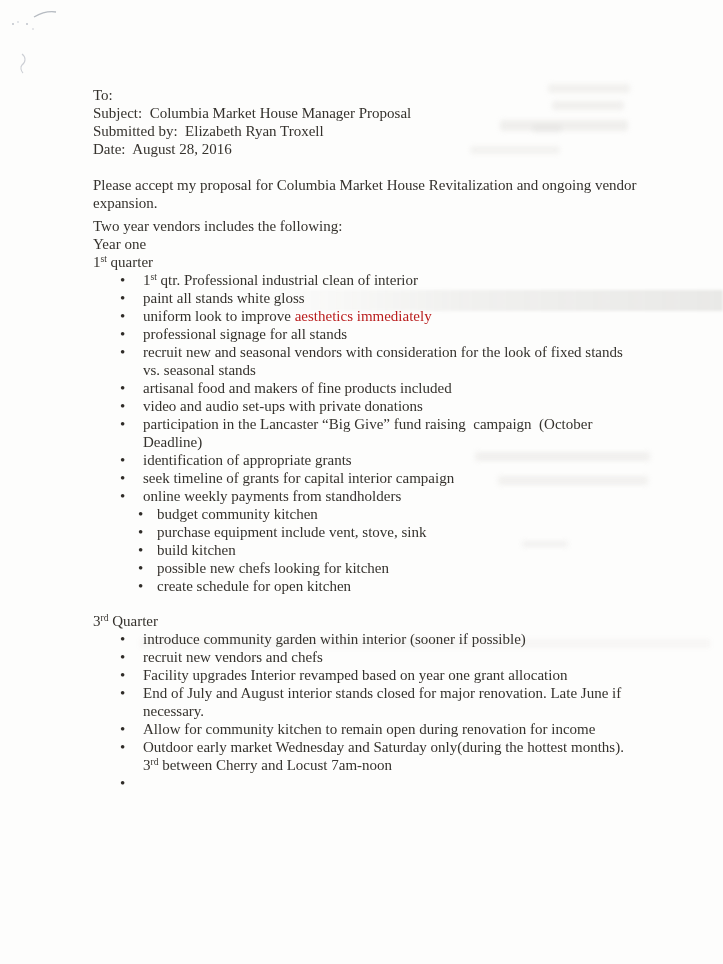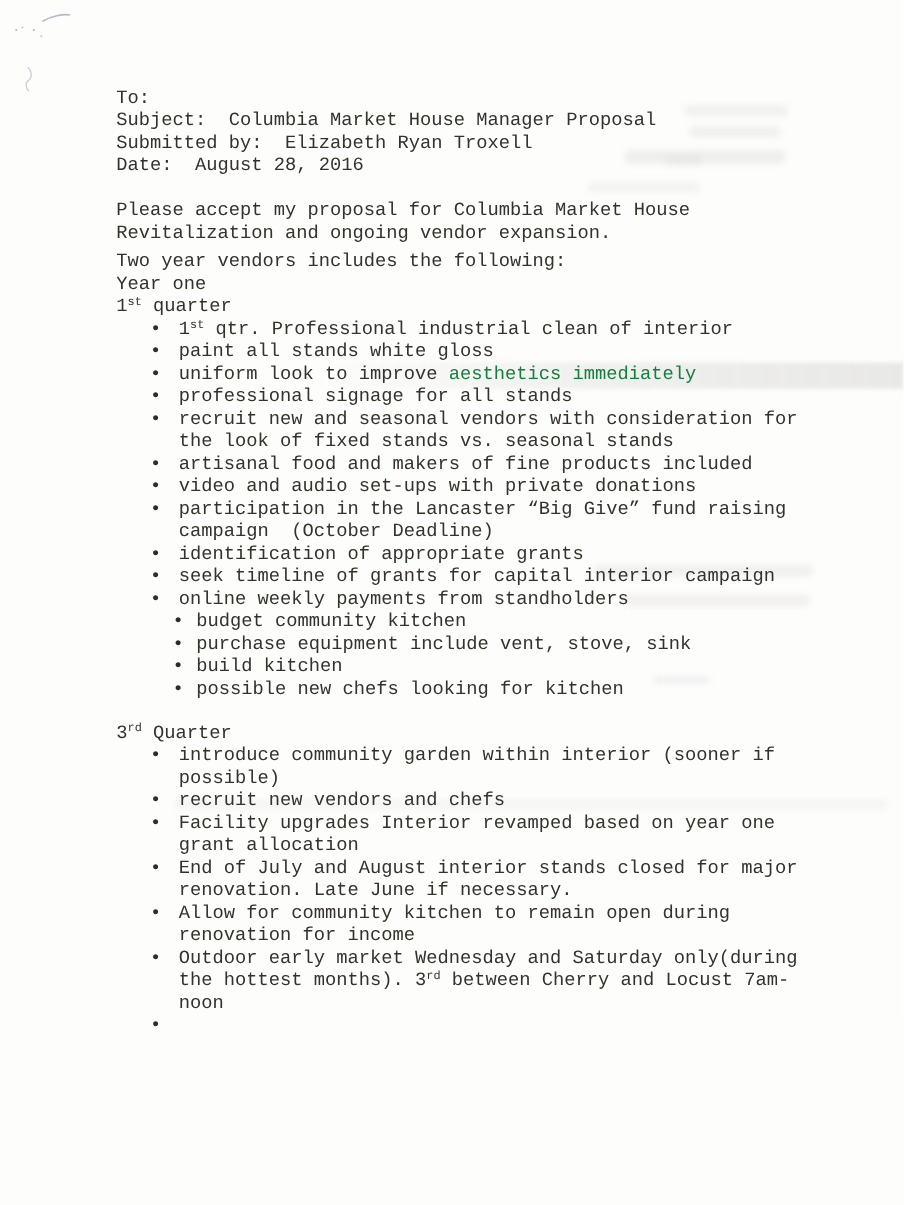--- a/index.html
+++ b/index.html
@@ -11,26 +11,25 @@
     position: relative;
     width: 723px;
     height: 964px;
     background: #fdfdfc;
     overflow: hidden;
     font-family: "Liberation Serif", serif;
   }
   .doc {
     position: absolute;
     left: 93px;
-    top: 70px;
+    top: 86px;
     width: 548px;
     font-size: 15px;
     line-height: 18px;
     color: #35322d;
-    font-family: Liberation Mono, monospace;
   }
   .hline, .doc p, .doc li, .doc span, .doc sup {
     white-space: pre-wrap;
   }
   .hdr { margin-bottom: 18px; }
   .intro { margin: 0 0 5px 0; }
   .sect-head { }
   .mt21 { margin-top: 21px; }
   .mt18 { margin-top: 17px; }
   sup {
@@ -49,21 +48,21 @@
   }
   ul.l1 li { padding-left: 50px; }
   ul.l2 li { padding-left: 64px; }
   ul.bullets li::before {
     content: "\2022";
     position: absolute;
     color: #2f2c28;
   }
   ul.l1 li::before { left: 27px; }
   ul.l2 li::before { left: 45px; }
-  .faded { color: #15803d; }
+  .faded { color: #b91c1c; }
 
   
   .artifact { position: absolute; pointer-events: none; }
   .ghost-wrap { filter: blur(2.5px); opacity: 0.9; }
   .ghost-bar { position: absolute; border-radius: 3px; }
   .fade-band {
     left: 250px; top: 290px; width: 473px; height: 21px;
     background: linear-gradient(90deg, rgba(130,128,122,0) 0%, rgba(130,128,122,0.10) 45%, rgba(130,128,122,0.16) 100%);
     filter: blur(1.5px);
   }
@@ -136,20 +135,21 @@
       <li><span>seek timeline of grants for capital interior campaign</span></li>
       <li><span>online weekly payments from standholders</span></li>
     </ul>
 
 
     <ul class="bullets l2">
       <li><span>budget community kitchen</span></li>
       <li><span>purchase equipment include vent, stove, sink</span></li>
       <li><span>build kitchen</span></li>
       <li><span>possible new chefs looking for kitchen</span></li>
+      <li><span>create schedule for open kitchen</span></li>
     </ul>
 
     <div class="sect-head mt18"><span>3</span><sup>rd</sup><span> Quarter</span></div>
 
     <ul class="bullets l1">
       <li><span>introduce community garden within interior (sooner if possible)</span></li>
       <li><span>recruit new vendors and chefs</span></li>
     </ul>
 
 

